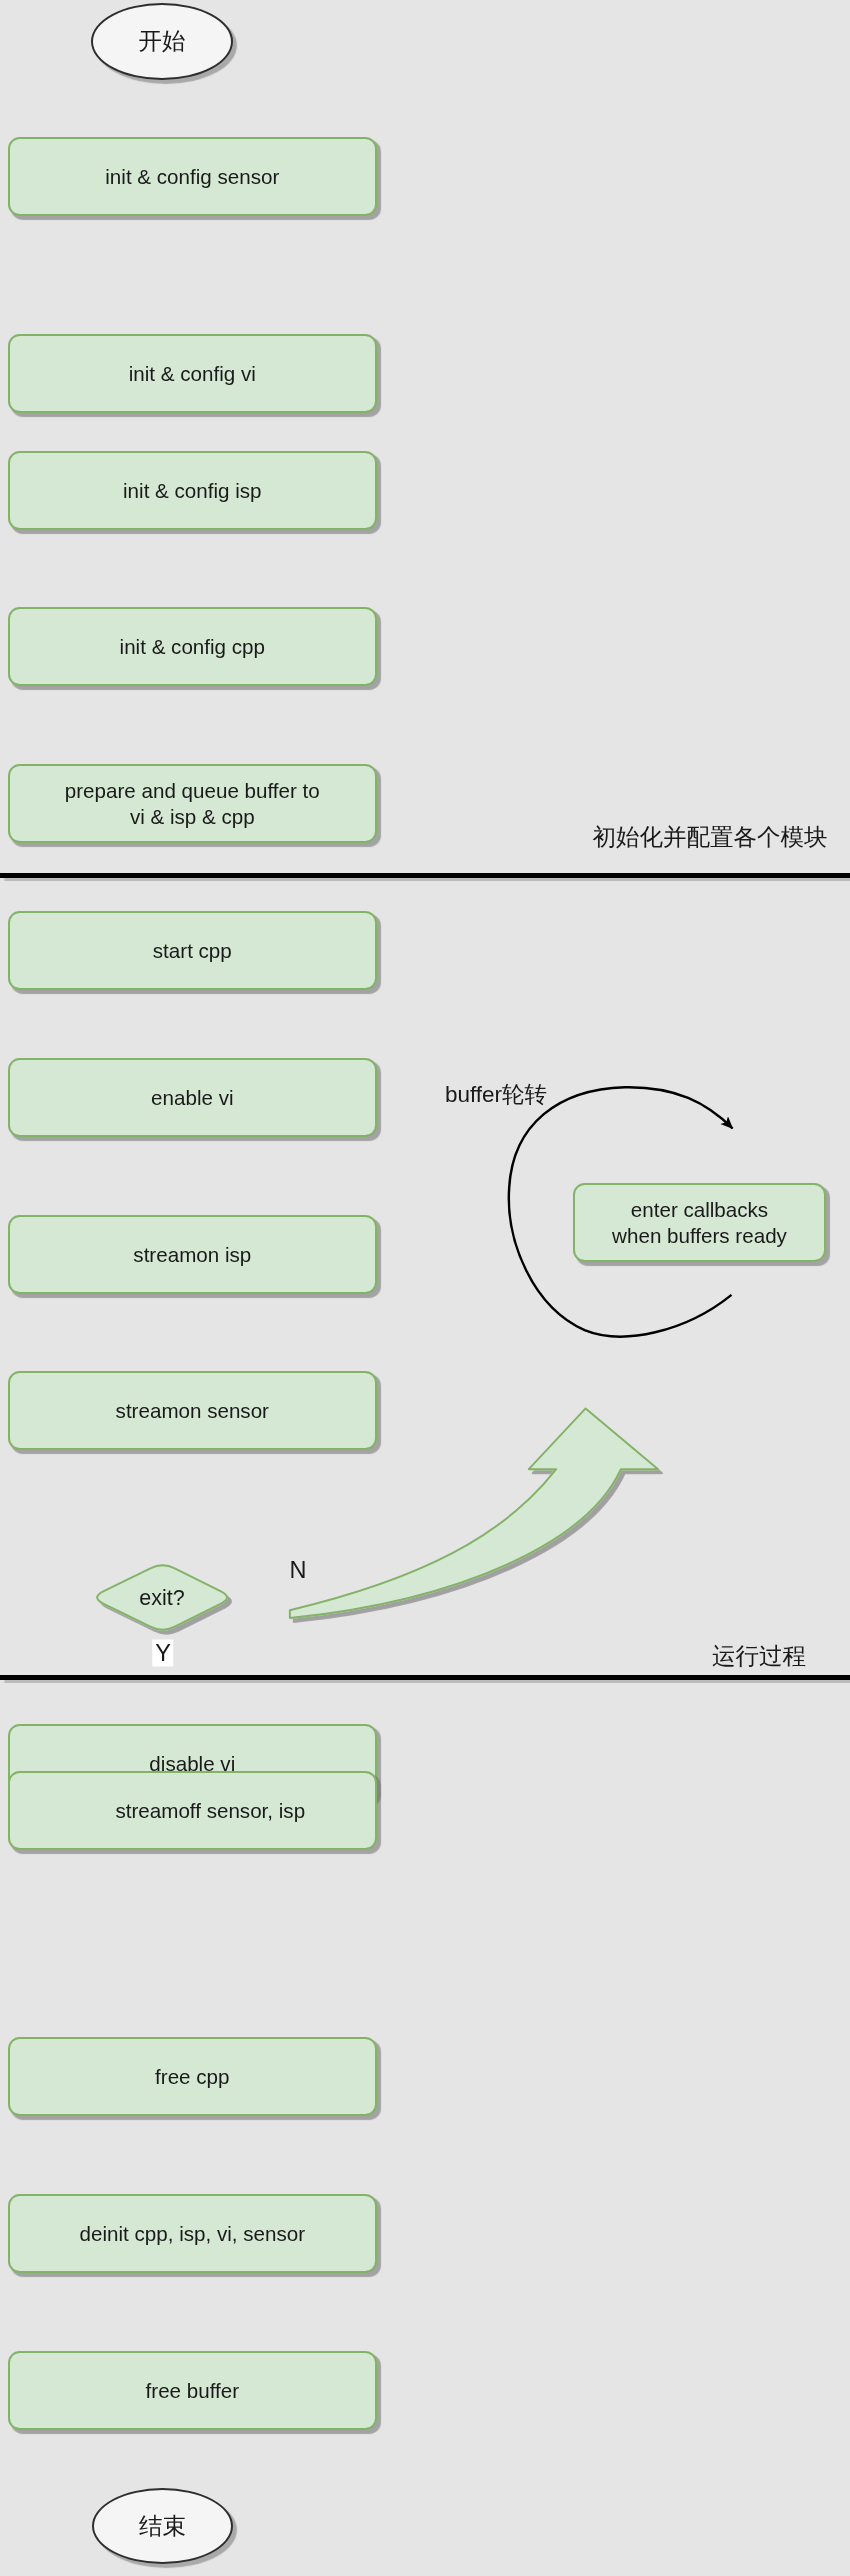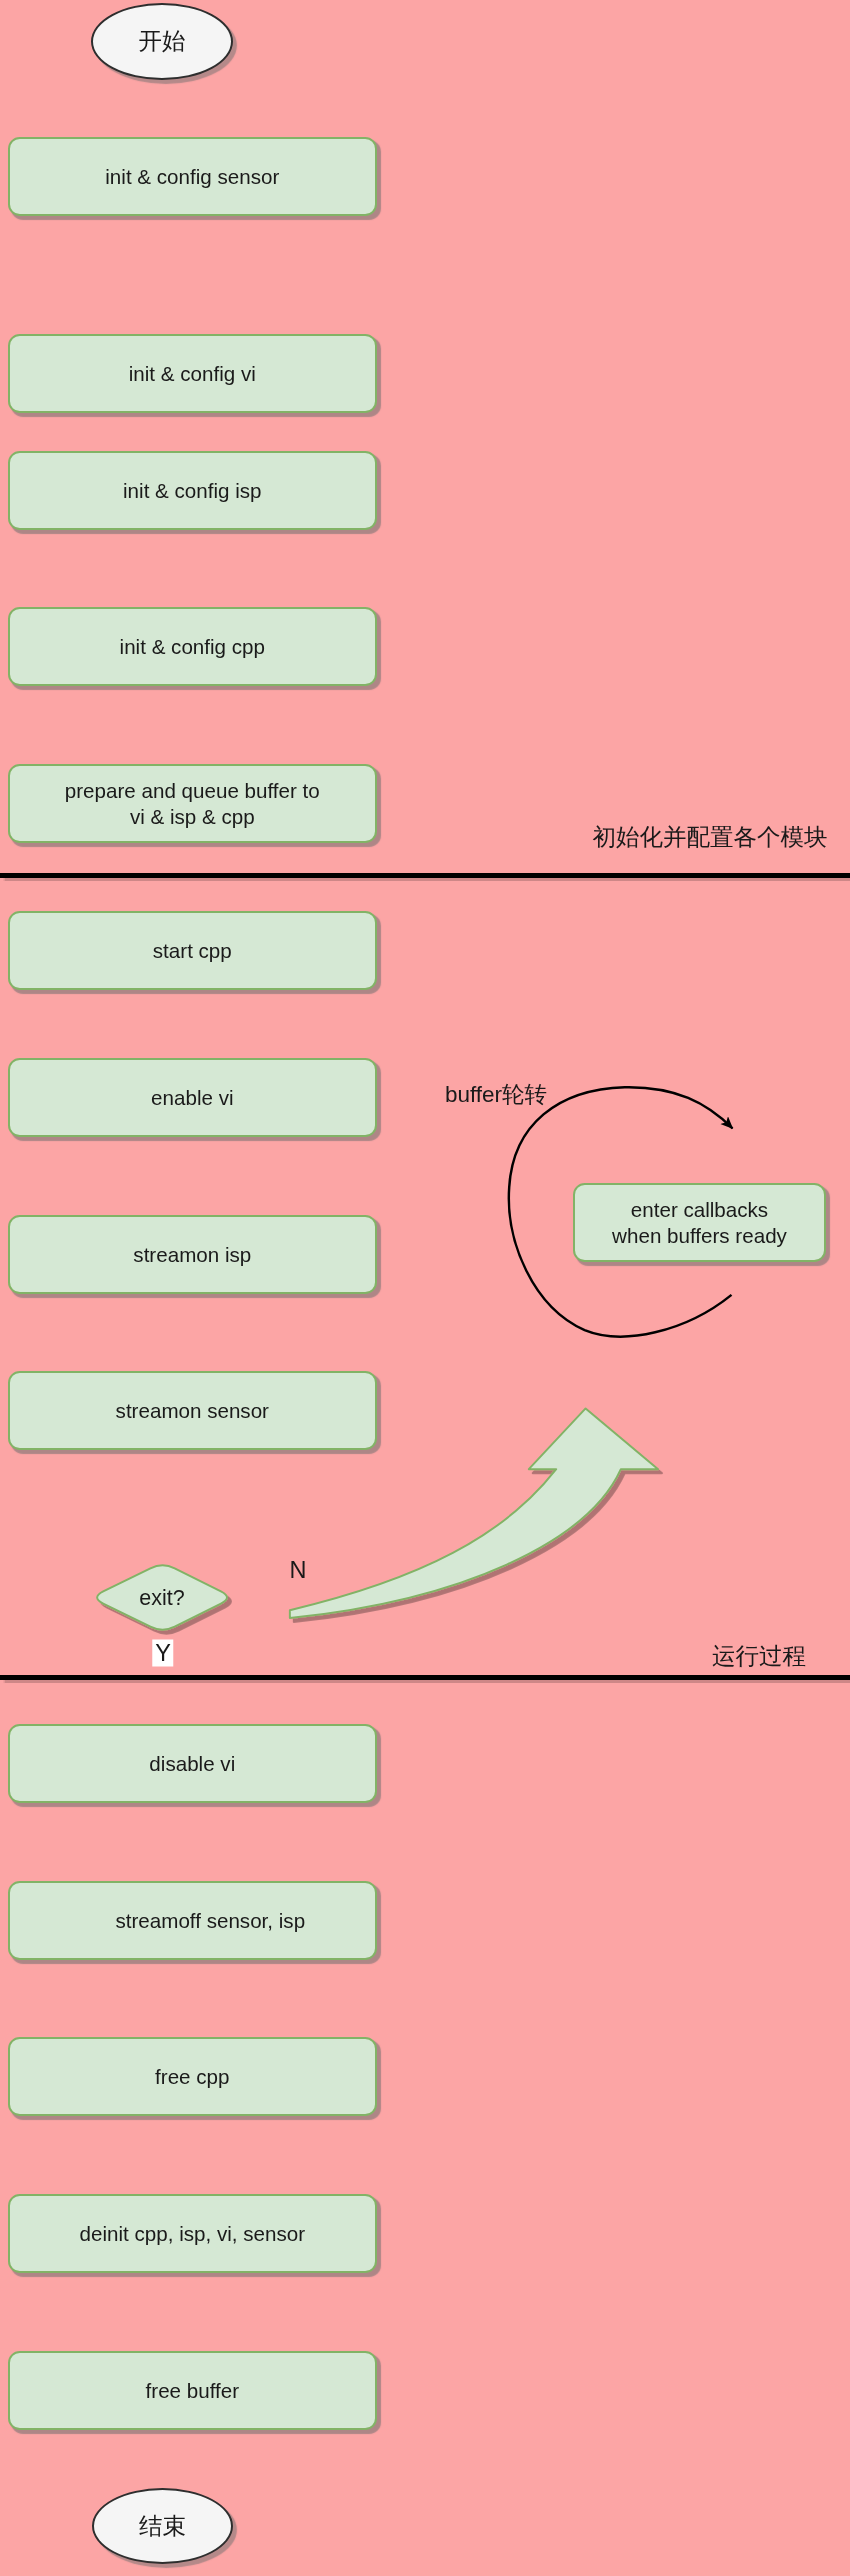--- a/index.html
+++ b/index.html
@@ -1,17 +1,17 @@
 <!DOCTYPE html>
 <html><head>
 <meta charset="utf-8">
 <style>
   html,body{margin:0;padding:0;background:#ffffff;}
   .canvas{
-    position:relative;width:850px;height:2576px;background:#fca5a5;overflow:hidden;
+    position:relative;width:850px;height:2576px;background:#e5e5e5;overflow:hidden;
     font-family:"Liberation Sans","DejaVu Sans",sans-serif;color:#1a1a1a;
   }
   svg.layer{position:absolute;left:0;top:0;z-index:2;}
   .divider{position:absolute;left:0;width:850px;height:4.9px;background:#000;z-index:3;
            box-shadow:2.9px 2.9px 1px rgba(0,0,0,0.18);}
   .node{
     position:absolute;left:7.8px;width:369px;height:79px;box-sizing:border-box;
     background:#d5e8d4;border:2px solid #82b366;border-radius:11.8px;
     display:flex;align-items:center;justify-content:center;text-align:center;
     font-size:20.6px;line-height:1.25;z-index:3;
@@ -126,21 +126,21 @@
   </div>
 
   <div class="node" style="left:573px;top:1183px;width:253px;height:79px;">
     <span class="node-text">enter callbacks
 when buffers ready</span>
   </div>
 
   <div class="node" style="top:1724px;">
     <span class="node-text">disable vi</span>
   </div>
-  <div class="node" style="top:1881px;padding-left:36px;">
+  <div class="node" style="top:1771px;padding-left:36px;">
     <span class="node-text">streamoff sensor, isp</span>
   </div>
   <div class="node" style="top:2037px;">
     <span class="node-text">free cpp</span>
   </div>
   <div class="node" style="top:2194px;">
     <span class="node-text">deinit cpp, isp, vi, sensor</span>
   </div>
   <div class="node" style="top:2351px;">
     <span class="node-text">free buffer</span>

